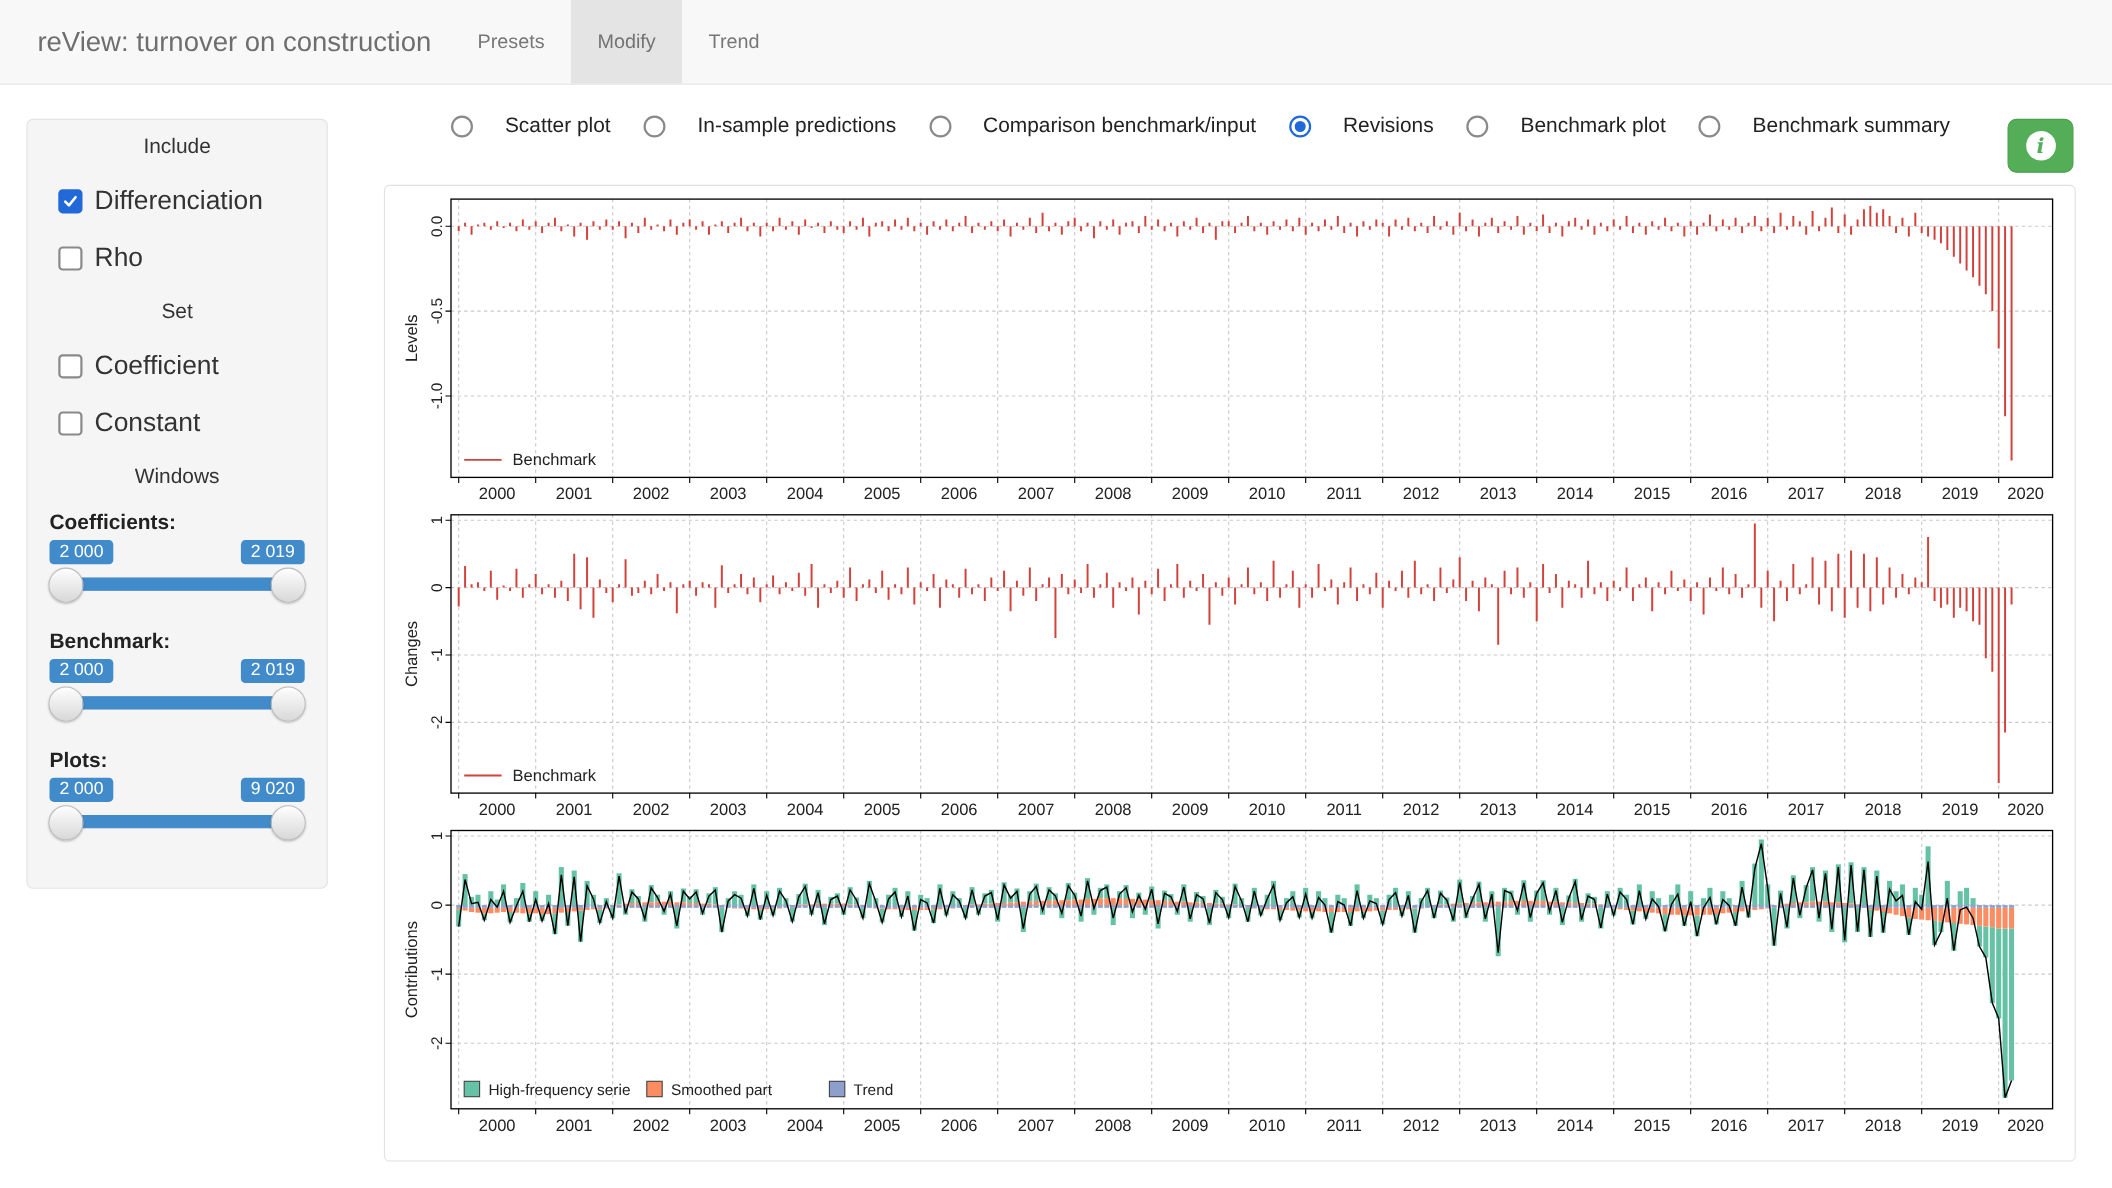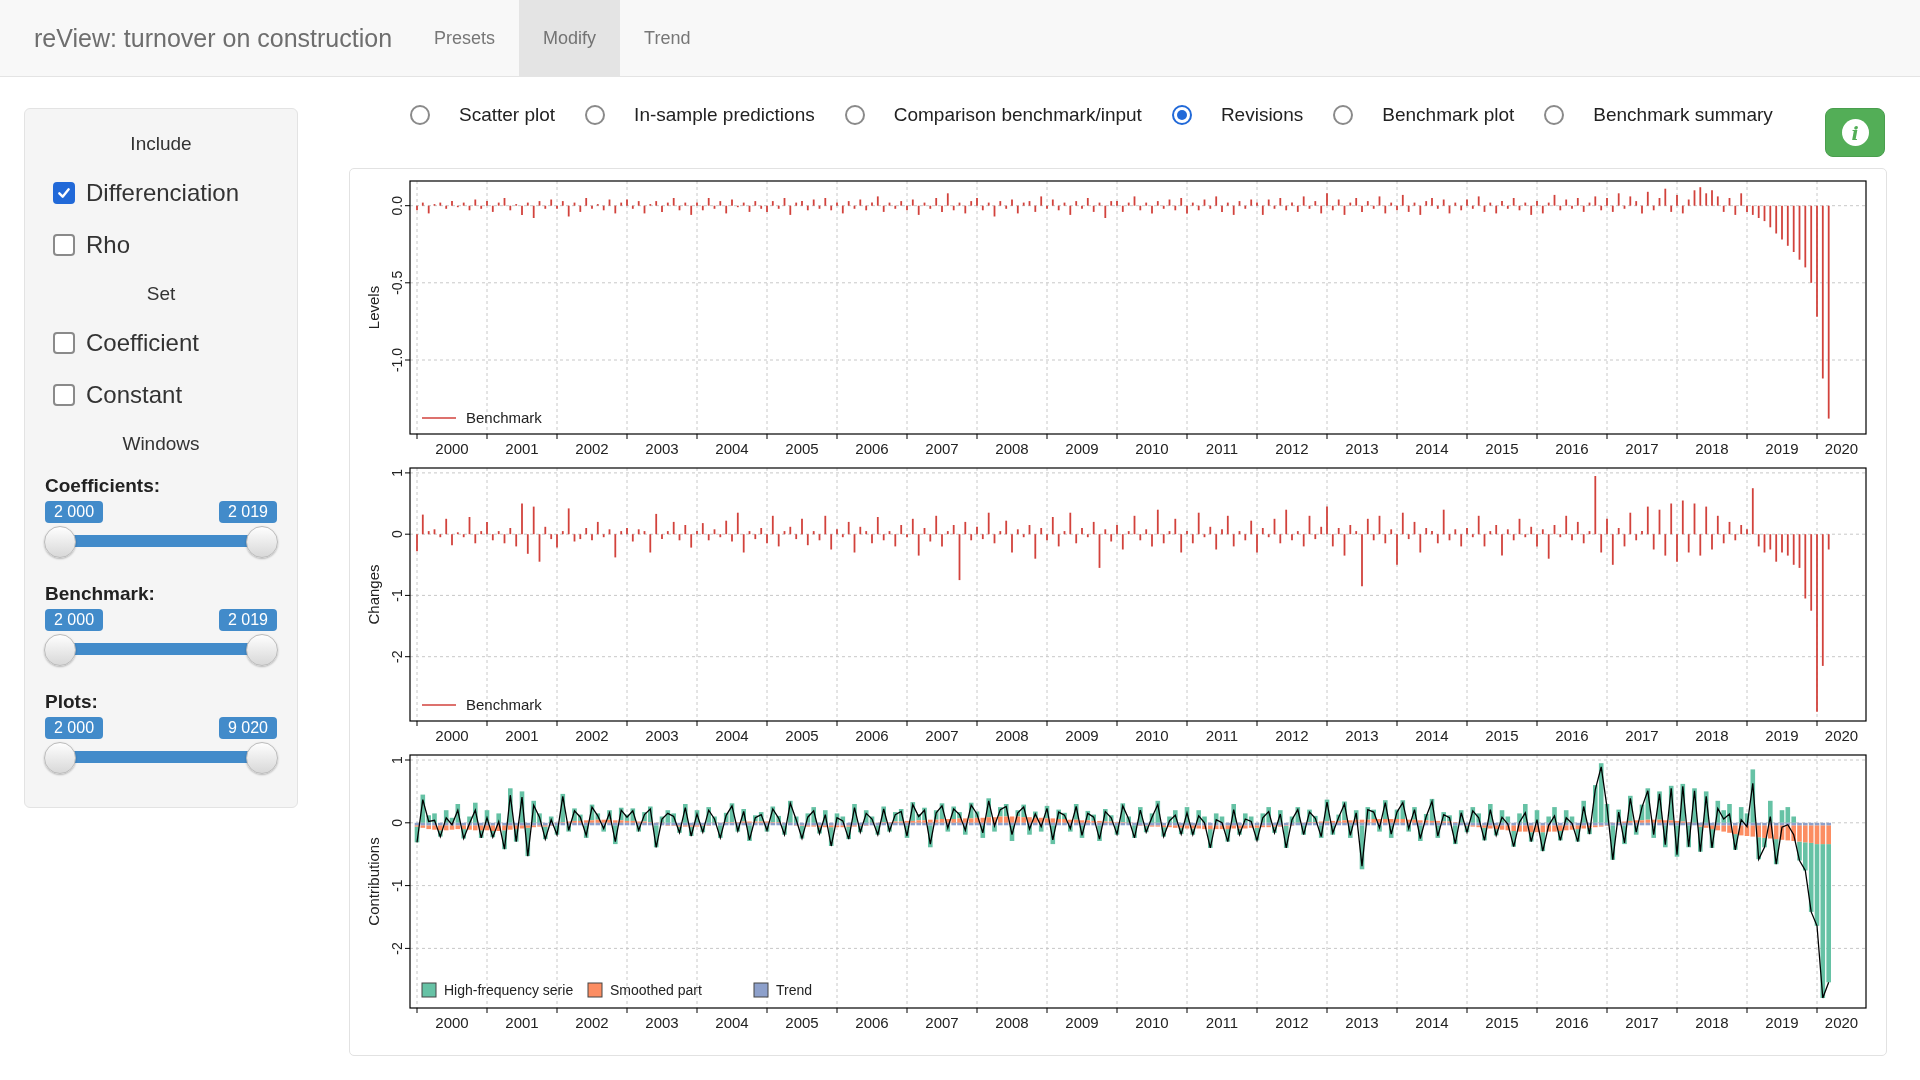--- a/index.html
+++ b/index.html
@@ -5,21 +5,21 @@
   html,body{margin:0;padding:0;width:1920px;height:1080px;overflow:hidden;background:#fff;
     font-family:"Liberation Sans",sans-serif;color:#333;}
   
   .navbar{position:absolute;left:0;top:0;width:1920px;height:76px;background:#f8f8f8;
     border-bottom:1px solid #e4e4e4;display:flex;align-items:stretch;}
   .nav-title{font-size:25px;color:#6e6e6e;line-height:76px;padding:0 18px 0 34px;white-space:nowrap;}
   .nav-tab{font-size:18px;color:#777;line-height:76px;padding:0 24px;cursor:pointer;}
   .nav-tab.active{background:#e4e4e4;color:#737373;}
   
   .sidebar{position:absolute;left:24px;top:108px;width:274px;height:700px;background:#f5f5f5;
-    border:1px solid #e3e3e3;border-radius:6px;box-sizing:border-box;padding:14px 20px;}
+    border:1px solid #e3e3e3;border-radius:6px;box-sizing:border-box;padding:4px 20px;}
   .side-head{text-align:center;font-size:19px;color:#333;margin:10px 0 4px 0;}
   .cb-row{display:flex;align-items:center;margin:24px 0 24px 8px;}
   .cb{width:22px;height:22px;border-radius:4px;border:2px solid #8a8a8a;background:#fff;
     box-sizing:border-box;display:inline-flex;align-items:center;justify-content:center;flex:0 0 auto;}
   .cb.checked{background:#2169d8;border-color:#2169d8;}
   .cb svg{display:none;}
   .cb.checked svg{display:block;}
   .cb-label{font-size:24px;margin-left:11px;}
   .slider-label{font-size:19px;font-weight:bold;color:#222;margin:20px 0 2px 0;}
   .irs{position:relative;height:64px;}

